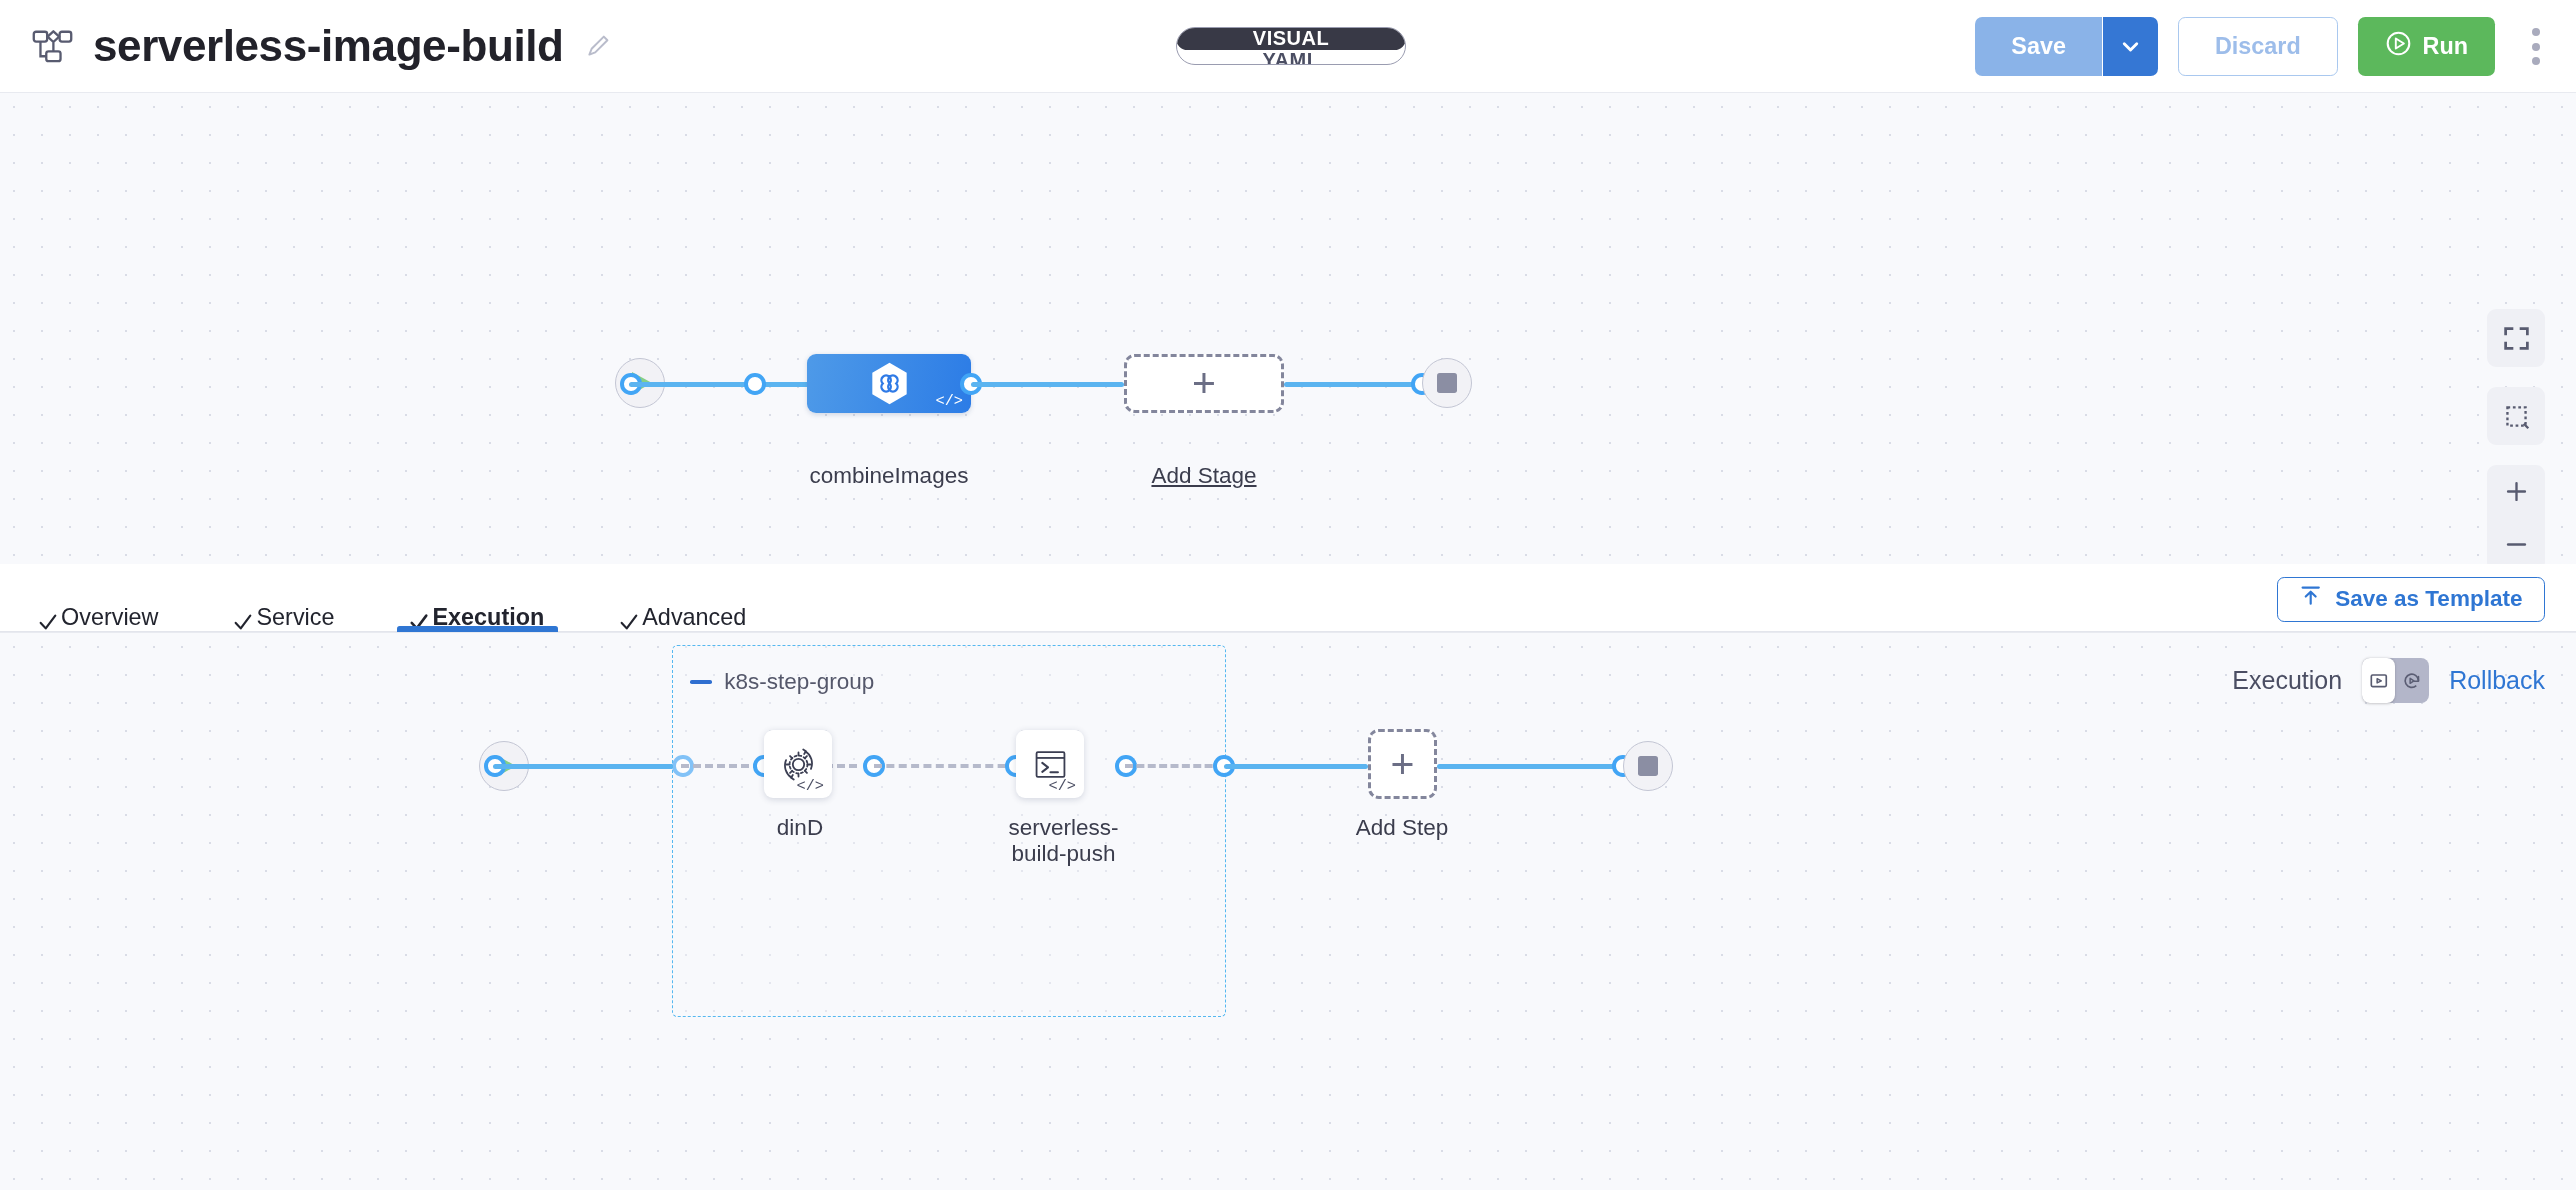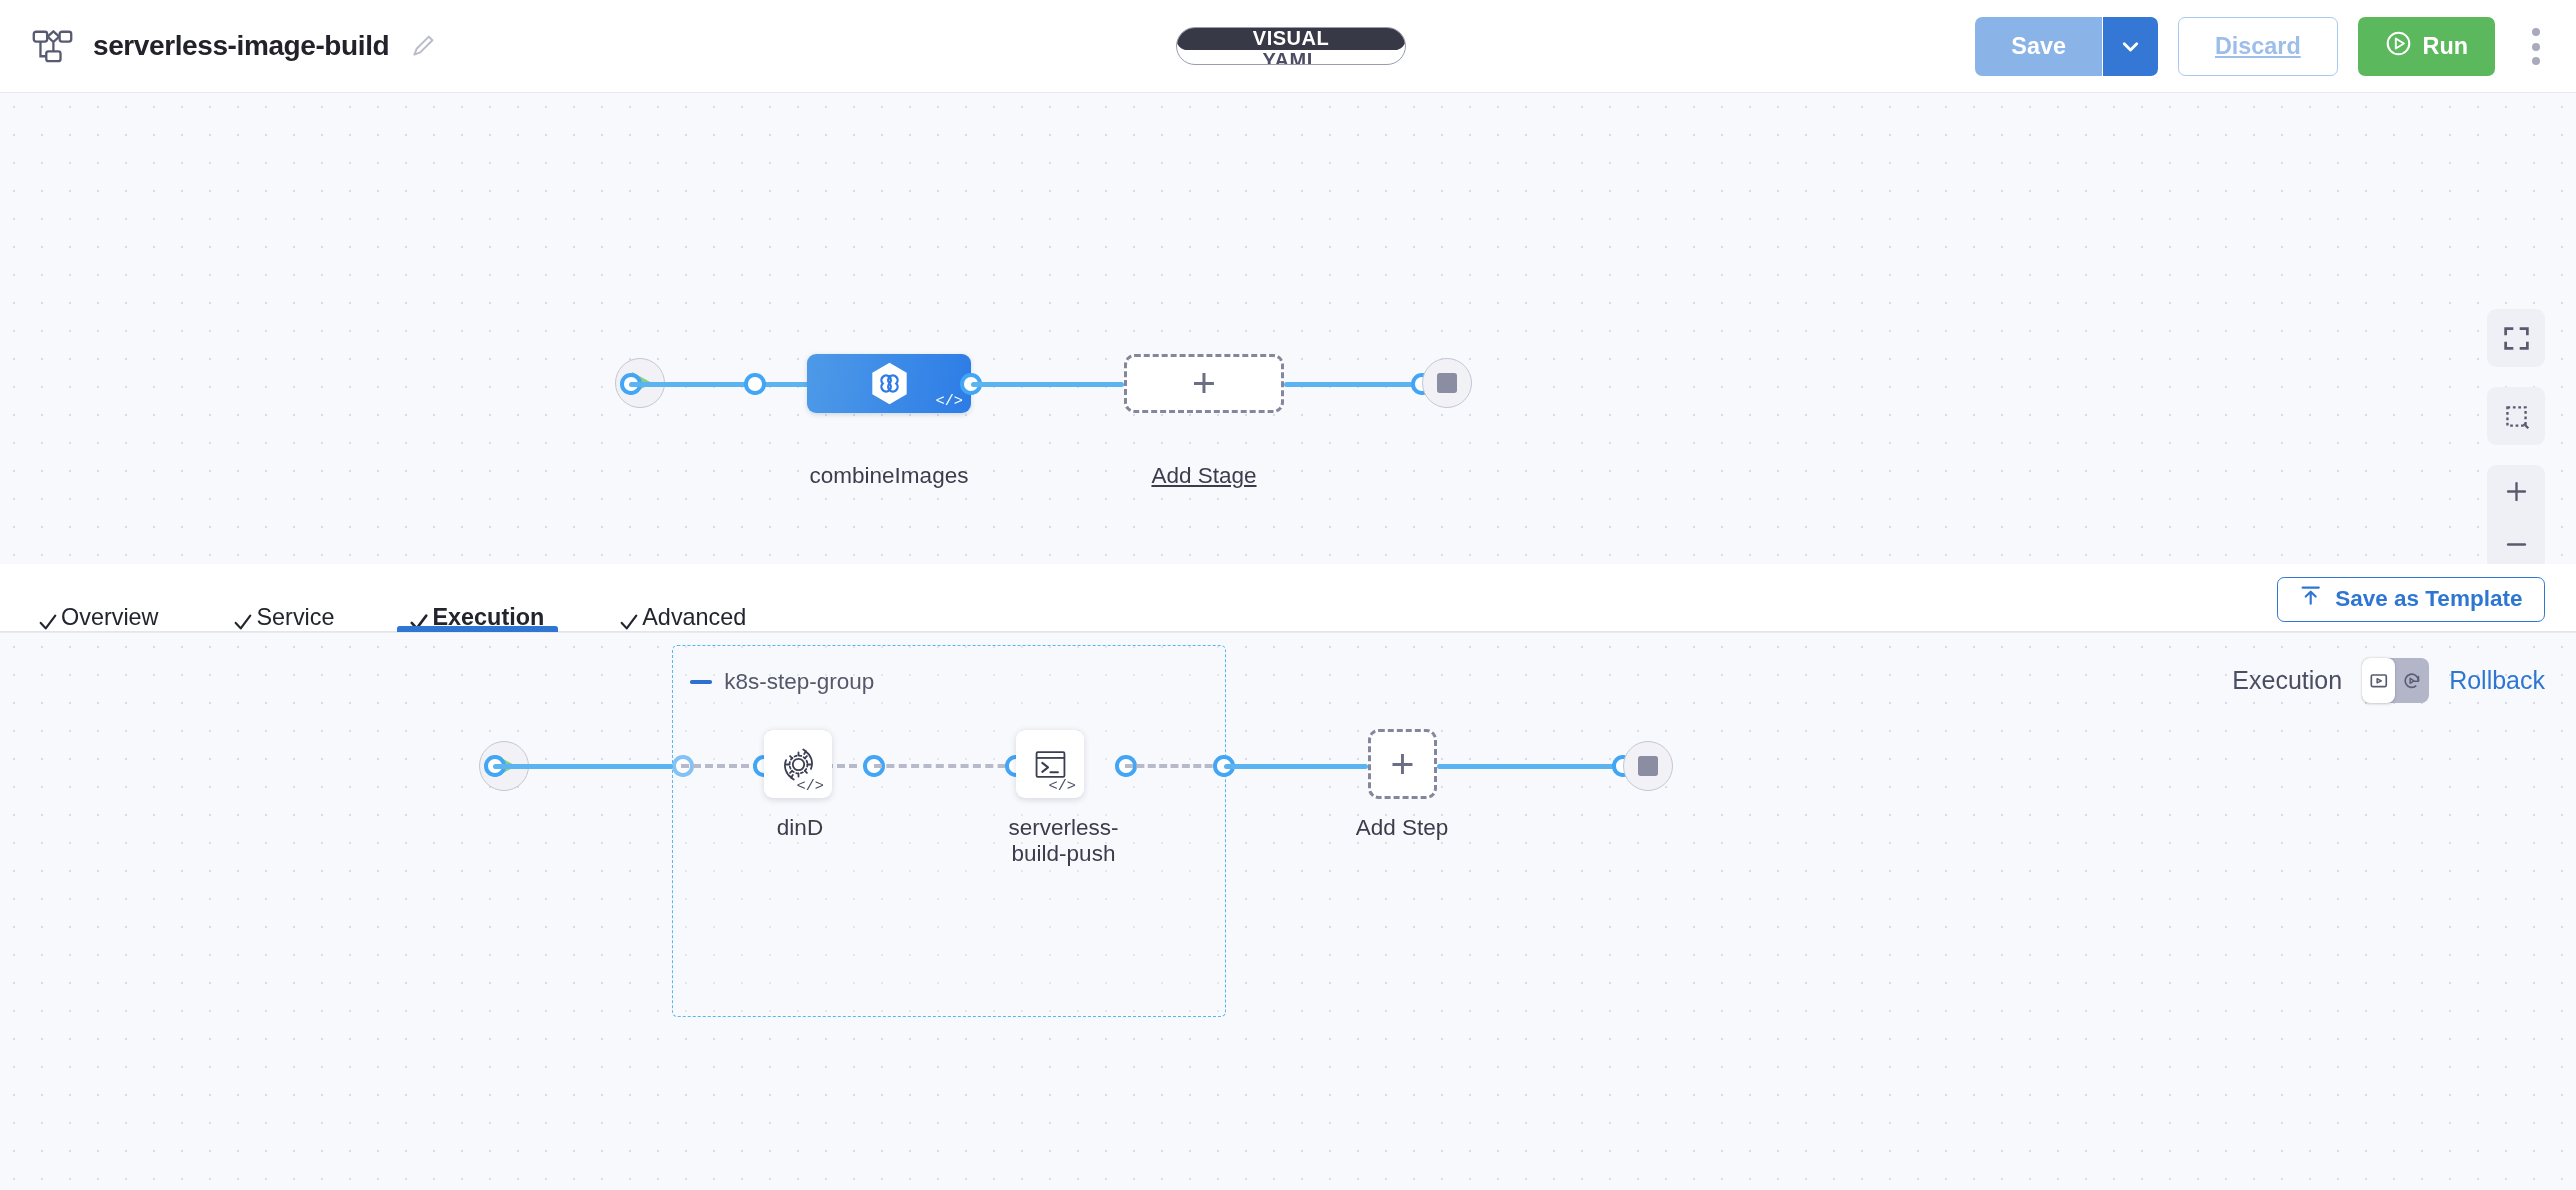--- a/index.html
+++ b/index.html
@@ -18,21 +18,21 @@
     border-bottom: 0.9px solid #e8eaf0;
     display: flex;
     align-items: center;
   }
   .header-left {
     display: flex; align-items: center; gap: 20px;
     padding-left: 32px;
   }
   .pipeline-icon { width: 41px; height: 38px; display: block; flex: none; }
   .pipeline-title {
-    font-size: 28px; font-weight: bold; color: #22222a;
+    font-size: 44px; font-weight: bold; color: #22222a;
     letter-spacing: -0.4px; white-space: nowrap;
   }
   .edit-pencil { width: 27px; height: 27px; display: block; flex: none; }
 
   .mode-toggle {
     position: absolute; left: 1176px; top: 27px;
     width: 230px; height: 38px;
     border: 0.9px solid #9a9cb0; border-radius: 19px;
     background: #ffffff; display: flex; align-items: stretch;
     overflow: hidden;
@@ -74,21 +74,21 @@
     background: #3577d4; width: 56px;
     display: flex; align-items: center; justify-content: center;
     border-left: 1.8px solid #ffffff; cursor: pointer;
   }
   .discard-btn {
     height: 59px; padding: 0 36px;
     border: 0.9px solid #a9c8ef; border-radius: 7.2px;
     background: #ffffff; color: #9dbdea;
     font-size: 23.4px; font-weight: bold;
     display: flex; align-items: center; justify-content: center;
-    font-family: "Liberation Sans", sans-serif; cursor: default; text-decoration: underline;
+    font-family: "Liberation Sans", sans-serif; cursor: default;
   }
   .run-btn {
     height: 59px; padding: 0 27px;
     border: none; border-radius: 7.2px;
     background: #5cb85c; color: #ffffff;
     font-size: 23.4px; font-weight: bold;
     display: flex; align-items: center; gap: 10.8px;
     font-family: "Liberation Sans", sans-serif; cursor: pointer;
   }
   .kebab { width: 41px; height: 59px; display: flex; flex-direction: column;

